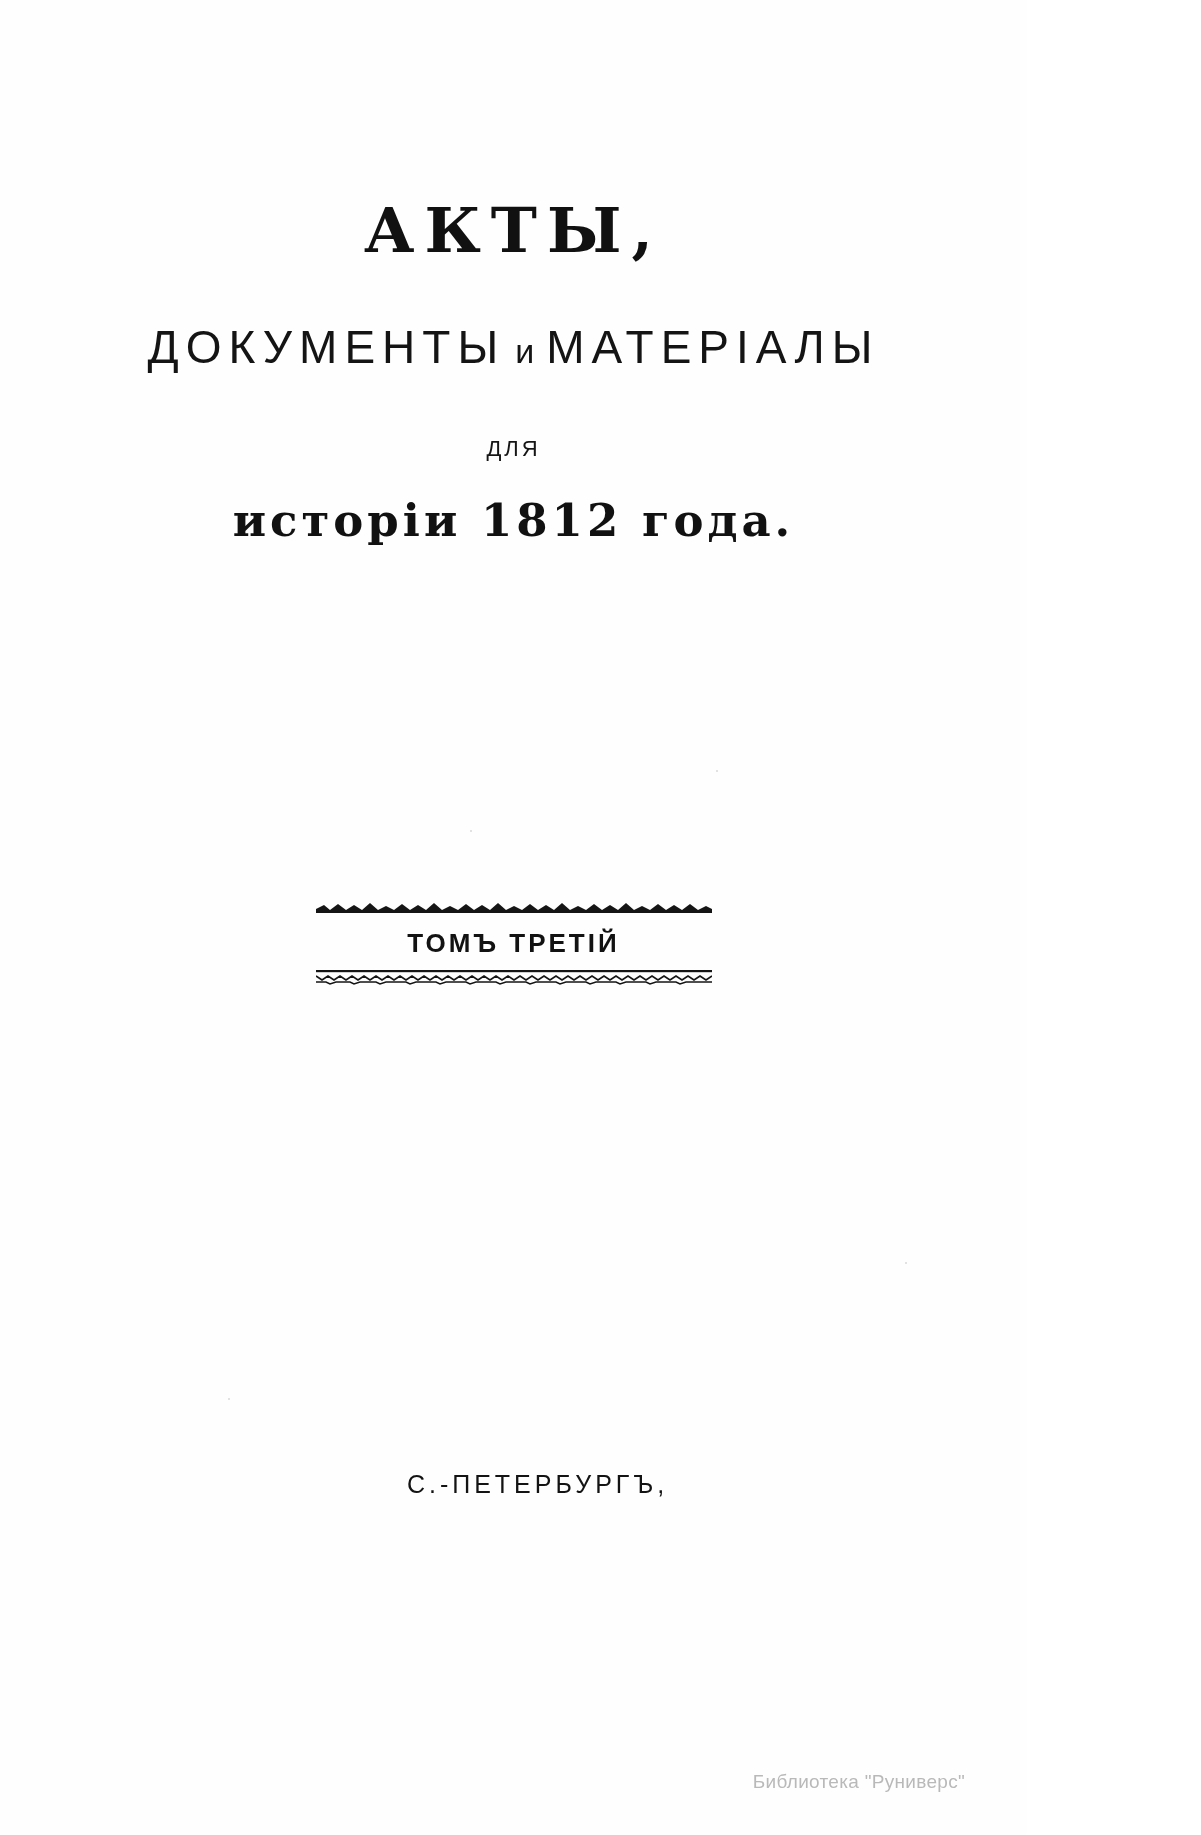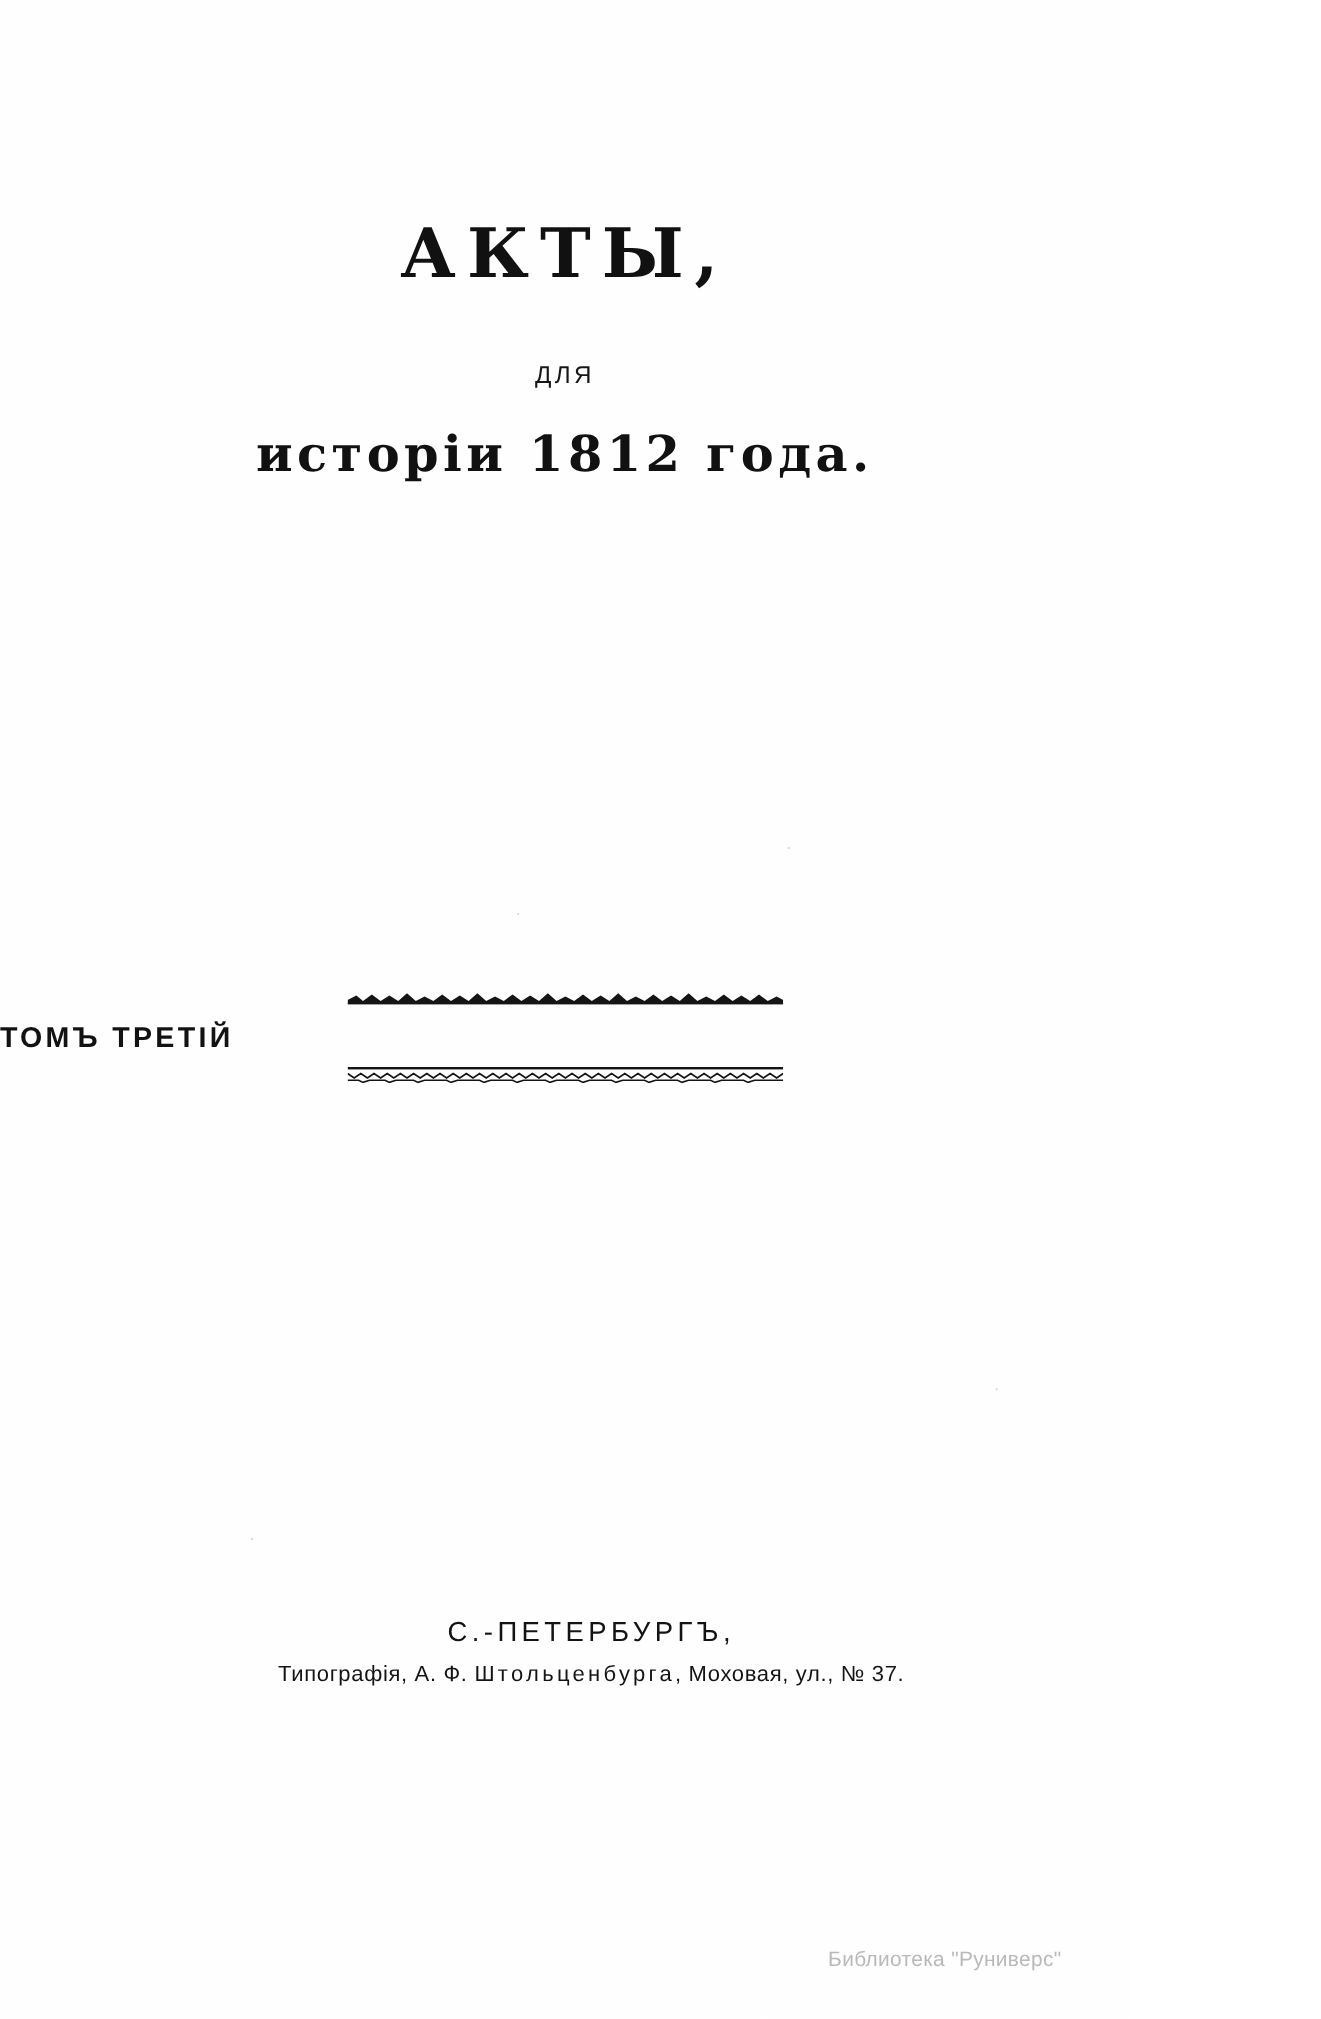--- a/index.html
+++ b/index.html
@@ -67,21 +67,21 @@
     letter-spacing: 4px;
     color: #111;
   }
 
   
   .volume-block {
     position: absolute;
     left: 0;
     right: 0;
     top: 900px;
-    text-align: left;
+    text-align: center;
   }
   .orn-wrap {
     width: 396px;
     margin: 0 auto;
   }
   .orn {
     width: 100%;
     display: block;
   }
   .volume-label {
@@ -148,20 +148,23 @@
   }
 </style>
 </head>
 <body>
 
 <div class="page">
 
   <div class="title-block">
     <div class="line-akty">АКТЫ,</div>
 
+    <div class="line-docs">
+      <span>ДОКУМЕНТЫ</span><span class="conj">и</span><span>МАТЕРІАЛЫ</span>
+    </div>
 
     <div class="line-for">ДЛЯ</div>
 
     <div class="line-hist">исторіи 1812 года.</div>
   </div>
 
   <div class="volume-block">
     <div class="orn-wrap">
       <svg class="orn" viewBox="0 0 396 14" preserveAspectRatio="none">
         <path d="M0 9 L8 5 L14 10 L22 4 L30 10 L38 5 L46 10 L54 3 L62 10 L70 6 L78 10 L86 4 L94 10 L102 5 L110 10 L118 3 L126 10 L134 6 L142 10 L150 4 L158 10 L166 5 L174 10 L182 3 L190 10 L198 6 L206 10 L214 4 L222 10 L230 5 L238 10 L246 3 L254 10 L262 6 L270 10 L278 4 L286 10 L294 5 L302 10 L310 3 L318 10 L326 6 L334 10 L342 4 L350 10 L358 5 L366 10 L374 4 L382 10 L390 6 L396 9 L396 13 L0 13 Z" fill="#151515"></path>
@@ -175,23 +178,20 @@
       <svg class="orn" viewBox="0 0 396 16" preserveAspectRatio="none">
         <rect x="0" y="1" width="396" height="2.2" fill="#151515"></rect>
         <path d="M0 7 L6 11 L12 7 L18 11 L24 7 L30 11 L36 7 L42 11 L48 7 L54 11 L60 7 L66 11 L72 7 L78 11 L84 7 L90 11 L96 7 L102 11 L108 7 L114 11 L120 7 L126 11 L132 7 L138 11 L144 7 L150 11 L156 7 L162 11 L168 7 L174 11 L180 7 L186 11 L192 7 L198 11 L204 7 L210 11 L216 7 L222 11 L228 7 L234 11 L240 7 L246 11 L252 7 L258 11 L264 7 L270 11 L276 7 L282 11 L288 7 L294 11 L300 7 L306 11 L312 7 L318 11 L324 7 L330 11 L336 7 L342 11 L348 7 L354 11 L360 7 L366 11 L372 7 L378 11 L384 7 L390 11 L396 7" fill="none" stroke="#151515" stroke-width="1.6"></path>
         <path d="M0 13 L10 13 L14 15 L20 13 L34 13 L38 15 L44 13 L60 13 L64 15 L70 13 L90 13 L94 15 L100 13 L120 13 L124 15 L130 13 L150 13 L154 15 L160 13 L180 13 L184 15 L190 13 L210 13 L214 15 L220 13 L240 13 L244 15 L250 13 L270 13 L274 15 L280 13 L300 13 L304 15 L310 13 L330 13 L334 15 L340 13 L360 13 L364 15 L370 13 L396 13" fill="none" stroke="#151515" stroke-width="1.5"></path>
       </svg>
     </div>
   </div>
 
   <div class="imprint">
     <div class="imprint-city">С.-ПЕТЕРБУРГЪ,</div>
-    <div class="imprint-printer">
-      <span>Типографія, А. Ф. </span><span class="sp">Штольценбурга</span><span>, Моховая, ул., № 37.</span>
-    </div>
   </div>
 
   <div class="watermark">Библиотека "Руниверс"</div>
 
   <div class="speck" style="left:716px; top:770px;"></div>
   <div class="speck" style="left:470px; top:830px;"></div>
   <div class="speck" style="left:228px; top:1398px;"></div>
   <div class="speck" style="left:905px; top:1262px;"></div>
 
 </div>

